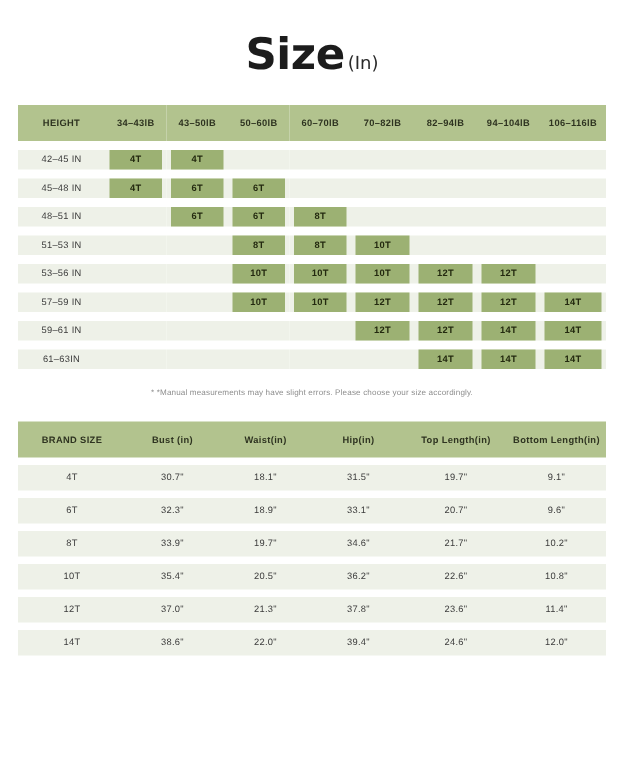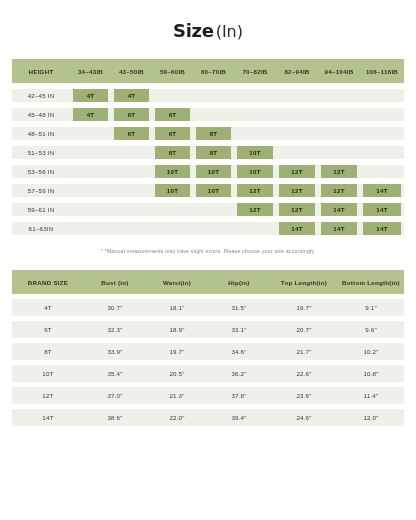--- a/index.html
+++ b/index.html
@@ -25,28 +25,28 @@
 
   
   .title-wrap {
     text-align: center;
     padding-top: 22px;
     padding-bottom: 10px;
     line-height: 1;
   }
   .title-main {
     font-family: "DejaVu Sans", sans-serif;
-    font-size: 18px;
+    font-size: 29px;
     font-weight: bold;
     color: #1c1c1c;
     letter-spacing: -0.3px;
   }
   .title-unit {
     font-family: "DejaVu Sans", sans-serif;
-    font-size: 16px;
+    font-size: 12px;
     font-weight: normal;
     color: #2a2a2a;
     margin-left: 2px;
     letter-spacing: 0px;
   }
 
   
   .tbl {
     width: 392px;
     border-collapse: separate;

